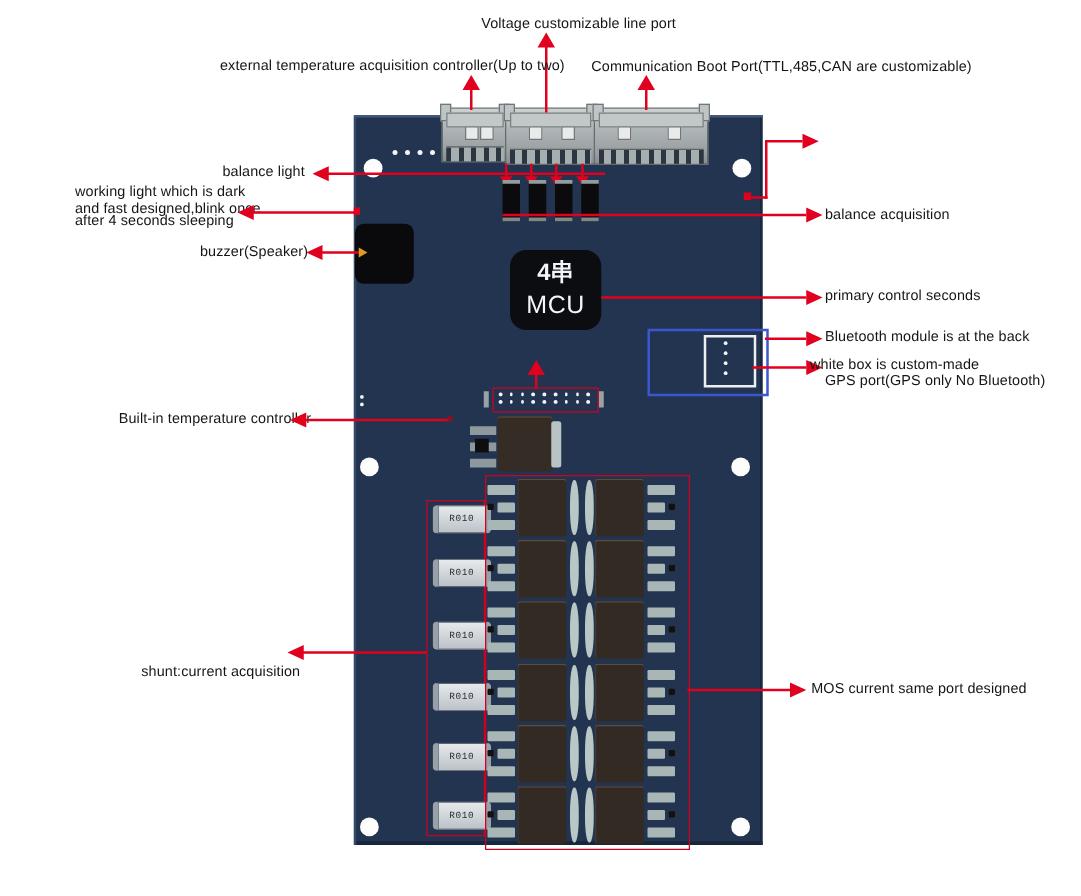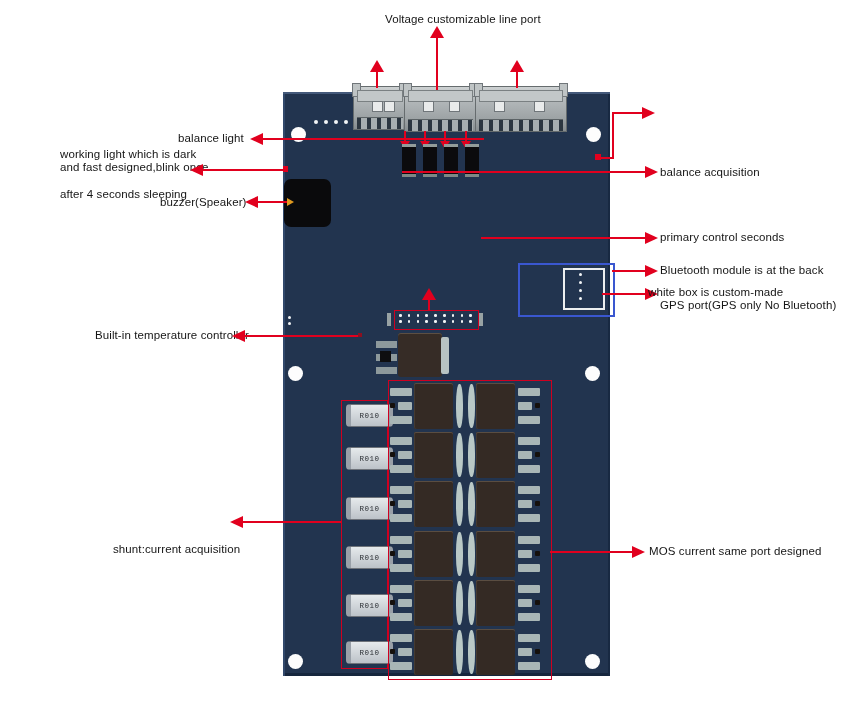--- a/index.html
+++ b/index.html
@@ -120,23 +120,25 @@
     <div class="ledge"></div>
     <div class="key" style="left:18px"></div>
       <div class="key" style="left:58px"></div>
     <div class="pins"></div>
   </div>
 
   <div class="lbl" style="left:385px;top:13px">Voltage customizable line port</div>
   <div class="ah-u" style="left:430px;top:26px"></div>
   <div class="vline" style="left:436px;top:37px;height:53px"></div>
 
+  <div class="lbl" style="left:176px;top:47px">external temperature acquisition controller(Up to two)</div>
   <div class="ah-u" style="left:370px;top:60px"></div>
   <div class="vline" style="left:376px;top:71px;height:17px"></div>
 
+  <div class="lbl" style="left:473px;top:48px">Communication Boot Port(TTL,485,CAN are customizable)</div>
   <div class="ah-u" style="left:510px;top:60px"></div>
   <div class="vline" style="left:516px;top:71px;height:17px"></div>
 
   <div class="lbl" style="left:178px;top:132px">balance light</div>
   <div class="ah-l" style="left:250px;top:133px"></div>
   <div class="hline" style="left:262px;top:138px;width:222px"></div>
   <div id="balanceMarkers">
       <div class="vline" style="left:404px;top:131px;height:11px"></div>
       <div class="ah-d" style="left:400px;top:141px"></div>
       <div class="vline" style="left:424px;top:131px;height:11px"></div>
@@ -152,37 +154,41 @@
       <div class="bres" style="left:423px;top:144px"></div>
       <div class="bres" style="left:444px;top:144px"></div>
       <div class="bres" style="left:465px;top:144px"></div>
     </div>
   <div class="hline" style="left:402px;top:171px;width:243px"></div>
   <div class="ah-r" style="left:645px;top:166px"></div>
   <div class="lbl" style="left:660px;top:166px">balance acquisition</div>
 
   <div class="lbl" style="left:60px;top:148px">working light which is dark</div>
   <div class="lbl" style="left:60px;top:161px">and fast designed,blink once</div>
-  <div class="lbl" style="left:60px;top:188px">after 4 seconds sleeping</div>
+  <div class="lbl" style="left:60px;top:171px">after 4 seconds sleeping</div>
   <div class="ah-l" style="left:190px;top:164px"></div>
   <div class="hline" style="left:202px;top:169px;width:83px"></div>
   <div class="abs" style="left:283px;top:166px;width:5px;height:6px;background:var(--red)"></div>
 
   <div class="abs" style="left:284px;top:179px;width:47px;height:48px;background:#0a0a0c;border-radius:7px"></div>
   <div class="lbl" style="left:160px;top:196px">buzzer(Speaker)</div>
   <div class="ah-l" style="left:245px;top:196px"></div>
   <div class="hline" style="left:257px;top:201px;width:30px"></div>
   <div class="abs" style="left:287px;top:198px;width:0;height:0;border-top:4px solid transparent;border-bottom:4px solid transparent;border-left:7px solid #e09a20"></div>
 
   <div class="abs" style="left:595px;top:154px;width:6px;height:6px;background:var(--red)"></div>
   <div class="hline" style="left:601px;top:157px;width:13px"></div>
   <div class="vline" style="left:612px;top:112px;height:47px"></div>
   <div class="hline" style="left:612px;top:112px;width:30px"></div>
   <div class="ah-r" style="left:642px;top:107px"></div>
 
+  <div class="mcu">
+    <div class="l1">4串</div>
+    <div class="l2">MCU</div>
+  </div>
   <div class="hline" style="left:481px;top:237px;width:164px"></div>
   <div class="ah-r" style="left:645px;top:232px"></div>
   <div class="lbl" style="left:660px;top:231px">primary control seconds</div>
 
   <div class="ah-u" style="left:422px;top:288px"></div>
   <div class="vline" style="left:428px;top:299px;height:12px"></div>
 
   <div class="abs" style="left:387px;top:313px;width:4px;height:13px;background:#98a2a4"></div>
   <div class="abs" style="left:479px;top:313px;width:4px;height:13px;background:#98a2a4"></div>
   <div class="redbox" style="left:394px;top:310px;width:83px;height:18px"></div>
@@ -237,21 +243,21 @@
 
   <div class="redbox" style="left:341px;top:400px;width:45px;height:267px"></div>
   <div id="shunts">
       <div class="shunt" style="top:404px">R010</div>
       <div class="shunt" style="top:447px">R010</div>
       <div class="shunt" style="top:497px">R010</div>
       <div class="shunt" style="top:546px">R010</div>
       <div class="shunt" style="top:594px">R010</div>
       <div class="shunt" style="top:641px">R010</div>
     </div>
-  <div class="lbl" style="left:113px;top:543px">shunt:current acquisition</div>
+  <div class="lbl" style="left:113px;top:532px">shunt:current acquisition</div>
   <div class="ah-l" style="left:230px;top:516px"></div>
   <div class="hline" style="left:242px;top:521px;width:99px"></div>
 
   <div class="redbox" style="left:388px;top:380px;width:162px;height:298px"></div>
   <div id="mosGrid">
       <div class="mosbody" style="left:414px;top:383px"></div>
       <div class="mosbody" style="left:476px;top:383px"></div>
       <div class="mosbar" style="left:456px;top:384px"></div>
       <div class="mosbar" style="left:468px;top:384px"></div>
       <div class="pin" style="left:390px;top:388px;width:22px"></div>

